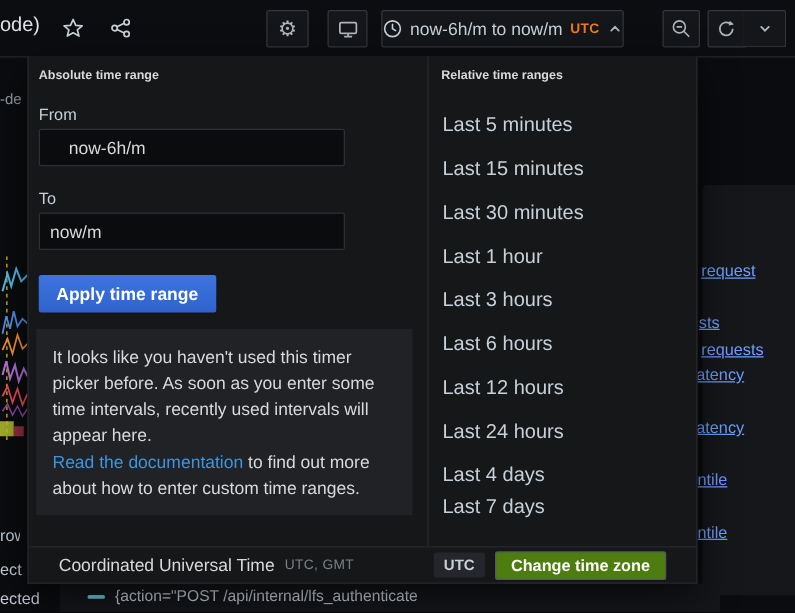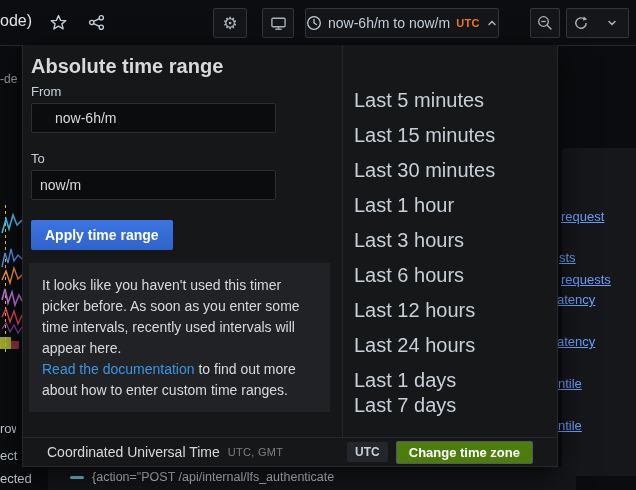--- a/index.html
+++ b/index.html
@@ -47,21 +47,21 @@
   .frag-ected{left:0;top:471px;color:#c7d0d9;font-size:13px;}
 
   
   .panel{
     left:22px;top:45px;width:536px;height:422px;box-sizing:border-box;
     background:#161719;border:1px solid #26282d;border-top:none;
     box-shadow:0 10px 30px rgba(0,0,0,.65);
   }
   .col-left{position:absolute;left:0;top:0;width:319px;height:392px;}
   .col-right{position:absolute;left:319px;top:0;width:216px;height:392px;border-left:1px solid #26282d;overflow:hidden;}
-  .sec-heading{font-size:20px;font-weight:600;color:#d8d9da;}
+  .sec-heading{font-size:10px;font-weight:600;color:#d8d9da;}
   .h-left{left:8px;top:10px;}
   .h-right{left:10px;top:10px;}
   .fld-label{font-size:13px;color:#c7d0d9;}
   .lb-from{left:8px;top:39px;}
   .lb-to{left:8px;top:106px;}
   .txt-input{
     position:absolute;left:8px;width:245px;height:30px;box-sizing:border-box;
     background:#0b0c0e;border:1px solid #2c3036;border-radius:2px;
     color:#d8d9da;font-size:14px;padding:0 8px;outline:none;
     font-family:"Liberation Sans",sans-serif;
@@ -74,21 +74,21 @@
     border:none;border-radius:2px;color:#fff;font-size:14px;font-weight:600;
     font-family:"Liberation Sans",sans-serif;cursor:pointer;
   }
   .info-box{
     position:absolute;left:6px;top:218px;width:301px;height:149px;box-sizing:border-box;
     background:#202226;padding:12px 13px;font-size:14px;line-height:21px;color:#d8d9da;
   }
   .doc-link{color:#3d95e0;cursor:pointer;}
   .rel-item{
     position:absolute;left:0;width:216px;height:35px;line-height:35px;
-    padding-left:11px;box-sizing:border-box;font-size:20px;color:#c7d0d9;cursor:pointer;
+    padding-left:11px;box-sizing:border-box;font-size:16px;color:#c7d0d9;cursor:pointer;
   }
   .panel-footer{
     position:absolute;left:0;bottom:0;width:534px;height:29px;box-sizing:border-box;
     border-top:1px solid #26282d;display:flex;align-items:center;padding:0 24px;
   }
   .tz-name{font-size:14px;color:#d8d9da;}
   .tz-detail{font-size:11px;color:#7b8087;margin-left:8px;letter-spacing:.3px;}
   .tz-badge{
     margin-left:auto;background:#24262b;color:#c7d0d9;font-size:12px;font-weight:600;
     padding:3px 8px;border-radius:2px;
@@ -227,29 +227,30 @@
 
       <button class="apply-btn">Apply time range</button>
 
       <div class="info-box">
         <span>It looks like you haven't used this timer picker before. As soon as you enter some time intervals, recently used intervals will appear here.</span><br>
         <span class="doc-link">Read the documentation</span><span> to find out more about how to enter custom time ranges.</span>
       </div>
     </div>
 
     <div class="col-right">
+      <div class="abs sec-heading h-right">Relative time ranges</div>
       <div class="rel-item" style="top:38px;">Last 5 minutes</div>
       <div class="rel-item" style="top:73px;">Last 15 minutes</div>
       <div class="rel-item" style="top:108px;">Last 30 minutes</div>
       <div class="rel-item" style="top:143px;">Last 1 hour</div>
       <div class="rel-item" style="top:178px;">Last 3 hours</div>
       <div class="rel-item" style="top:213px;">Last 6 hours</div>
       <div class="rel-item" style="top:248px;">Last 12 hours</div>
       <div class="rel-item" style="top:283px;">Last 24 hours</div>
-      <div class="rel-item" style="top:318px;">Last 1 days</div>
+      <div class="rel-item" style="top:318px;">Last 4 days</div>
       <div class="rel-item" style="top:343px;">Last 7 days</div>
     </div>
 
     <div class="panel-footer">
       <span class="tz-name">Coordinated Universal Time</span>
       <span class="tz-detail">UTC, GMT</span>
       <span class="tz-badge">UTC</span>
       <button class="tz-change-btn">Change time zone</button>
     </div>
 

